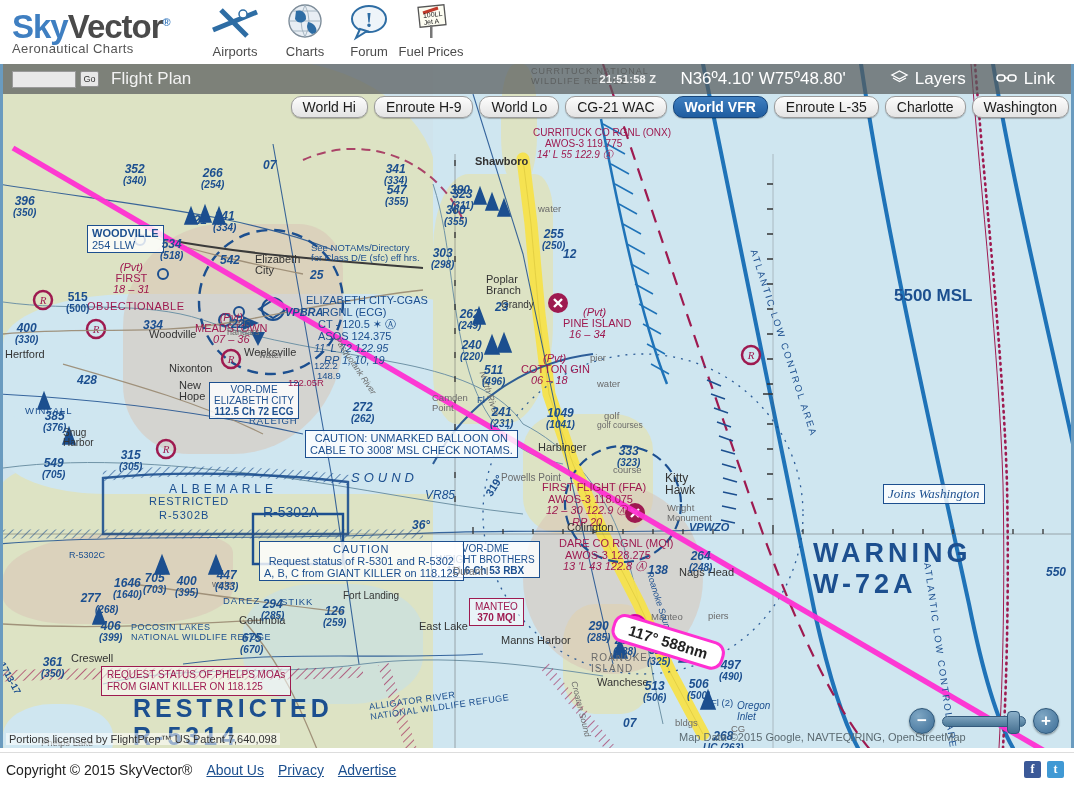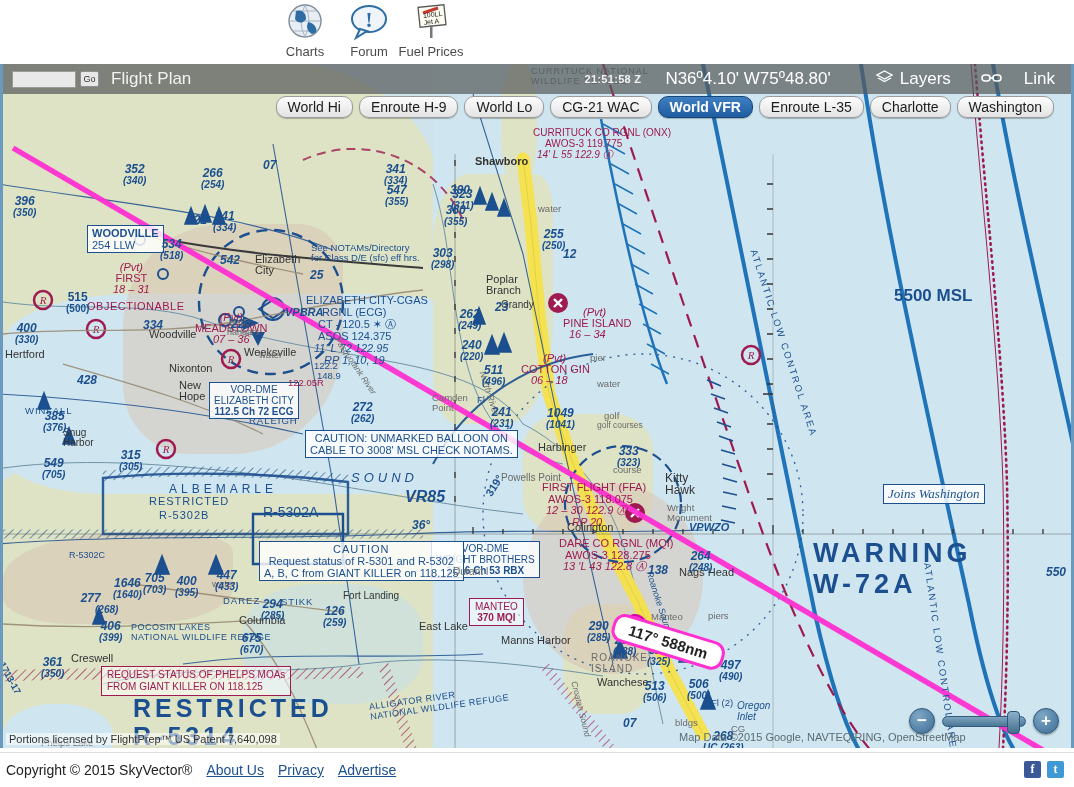--- a/index.html
+++ b/index.html
@@ -84,25 +84,25 @@
   #fp-go {
     margin-left: 4px; height: 16px; min-width: 19px;
     background: #e8e8e8; border: 1px solid #8f8f8f; border-radius: 2px;
     font-size: 9px; color: #333; line-height: 14px; text-align: center; cursor: pointer;
   }
   #fp-label { margin-left: 12px; font-size: 17px; color: #f2f2f2; }
   #tb-spacer { flex: 1; }
   #tb-time { font-size: 11px; font-weight: bold; letter-spacing: .3px; color: #f2f2f2; }
   #tb-coords { font-size: 17px; margin-left: 24px; color: #ffffff; }
   #tb-layers { font-size: 17px; margin-left: 44px; display: flex; align-items: center; gap: 6px; cursor: pointer; }
-  #tb-link   { font-size: 17px; margin-left: 30px; margin-right: 22px; display: flex; align-items: center; gap: 22px; cursor: pointer; }
+  #tb-link   { font-size: 17px; margin-left: 30px; margin-right: 22px; display: flex; align-items: center; gap: 7px; cursor: pointer; }
 
   
   #tabs {
-    position: absolute; top: 32px; right: 17px;
+    position: absolute; top: 32px; right: 2px;
     display: flex; gap: 6px; align-items: center;
   }
   .tab {
     background: linear-gradient(#fdfdfd,#e3e3e3);
     border: 1px solid #9b9b9b; border-radius: 10px;
     padding: 2px 11px; font-size: 14px; color: #1c1c1c;
     cursor: pointer; white-space: nowrap;
     box-shadow: 0 1px 1px rgba(0,0,0,.25);
   }
   .tab.sel {
@@ -152,21 +152,36 @@
           color: #fff; font-size: 12px; font-weight: bold; font-family: "Liberation Serif", serif; cursor: pointer; }
   .sico.fb { background: #3b5998; }
   .sico.tw { background: #4099d4; }
 </style>
 </head>
 <body>
 
 <div id="app">
 
   <div id="header">
-
+    <div id="logo-wrap">
+      <div id="logo-main"><span class="logo-sky">Sky</span><span class="logo-vector">Vector</span><span class="logo-reg">®</span></div>
+      <div id="logo-sub">Aeronautical Charts</div>
+    </div>
+
+    <div class="navitem" id="nav-airports">
+      <span class="glyph">
+        <svg width="56" height="40" viewBox="0 0 56 40">
+          <g stroke="#2e6da4" stroke-width="5" fill="#dce9f4" stroke-linejoin="round">
+            <path d="M6 28 L50 10 M14 8 L40 34"></path>
+          </g>
+          <circle cx="36" cy="12" r="4" fill="#fff" stroke="#2e6da4" stroke-width="1.5"></circle>
+        </svg>
+      </span>
+      <span class="lbl">Airports</span>
+    </div>
 
     <div class="navitem" id="nav-charts">
       <span class="glyph">
         <svg width="46" height="40" viewBox="0 0 46 40">
           <circle cx="23" cy="19" r="16" fill="#e8eef4" stroke="#7d8c99" stroke-width="1.4"></circle>
           <path d="M23 3 Q31 19 23 35 M23 3 Q15 19 23 35 M7 19 H39 M10 9 H36 M10 29 H36" fill="none" stroke="#9fb0bd" stroke-width=".9"></path>
           <path d="M14 9 q6 -2 9 3 t-2 8 q-5 2 -8 -3z" fill="#2e6da4"></path>
           <path d="M26 20 q6 1 8 6 t-4 6 q-5 -3 -5 -8z" fill="#2e6da4"></path>
         </svg>
       </span>
@@ -541,21 +556,21 @@
 Inlet</div>
       <div class="mt t-mag" style="left:84px;top:236px;font-size:11px;letter-spacing:.5px;">OBJECTIONABLE</div>
 
       <div class="mt t-blue" style="left:308px;top:178px;font-size:9.5px;">See NOTAMs/Directory</div>
       <div class="mt t-blue" style="left:308px;top:188px;font-size:9.5px;">for Class D/E (sfc) eff hrs.</div>
       <div class="mt t-grey" style="left:226px;top:254px;font-size:9px;">blimp</div>
       <div class="mt t-grey" style="left:224px;top:263px;font-size:9px;">hangars</div>
       <div class="mt t-blue" style="left:311px;top:296px;font-size:9.5px;">122.2</div>
       <div class="mt t-mag" style="left:285px;top:313px;font-size:9.5px;">122.05R</div>
       <div class="mt t-blue" style="left:314px;top:306px;font-size:9.5px;">148.9</div>
-      <div class="mt t-blue" style="left:402px;top:424px;font-size:16px;font-weight:bold;font-style:italic;">VR85</div>
+      <div class="mt t-blue" style="left:422px;top:424px;font-size:12px;font-weight:normal;font-style:italic;">VR85</div>
       <div class="mt t-blue" style="left:480px;top:428px;font-size:11px;font-weight:bold;transform:rotate(-58deg);transform-origin:0 0;">319°</div>
       <div class="mt t-grey" style="left:587px;top:288px;font-size:9.5px;">pier</div>
       <div class="mt t-grey" style="left:594px;top:314px;font-size:9.5px;">water</div>
       <div class="mt t-grey" style="left:601px;top:346px;font-size:9.5px;">golf</div>
       <div class="mt t-grey" style="left:594px;top:356px;font-size:8.5px;">golf courses</div>
       <div class="mt t-grey" style="left:610px;top:400px;font-size:9.5px;">course</div>
       <div class="mt t-grey" style="left:535px;top:139px;font-size:9.5px;">water</div>
       <div class="mt t-grey" style="left:256px;top:285px;font-size:9.5px;">water</div>
       <div class="mt t-grey" style="left:209px;top:514px;font-size:9.5px;">water</div>
       <div class="mt t-grey" style="left:664px;top:438px;font-size:9.5px;">Wright</div>

